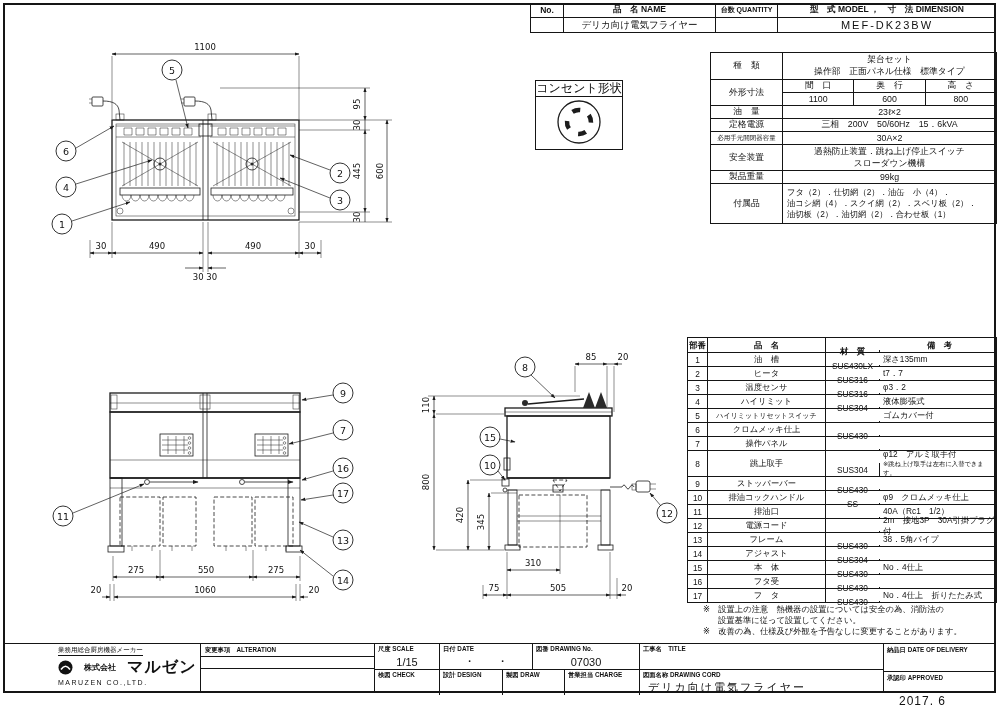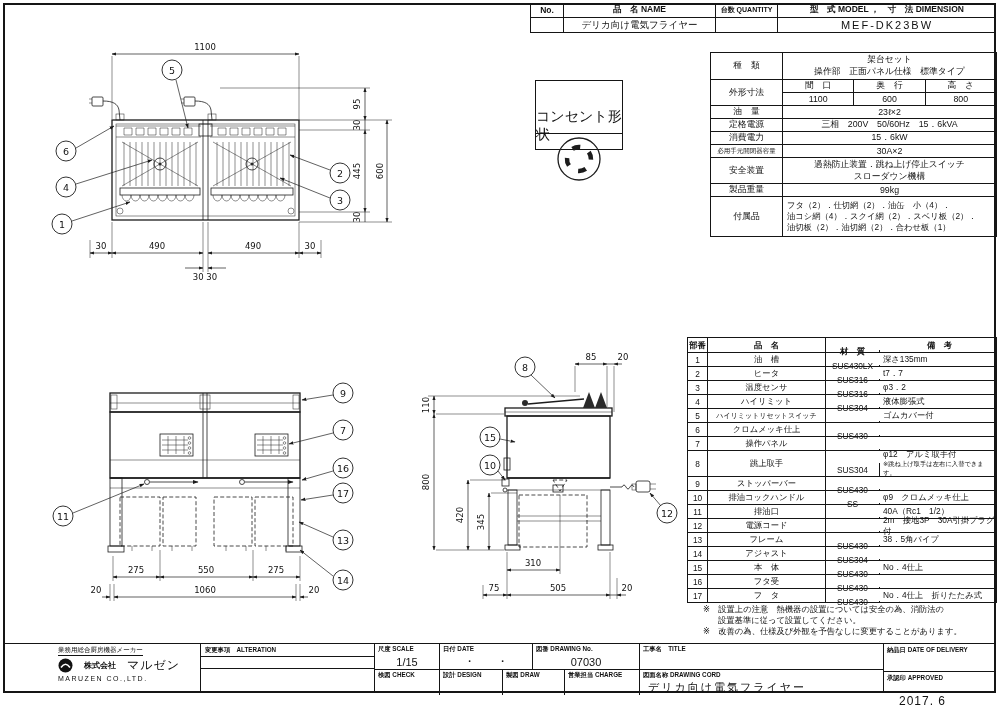--- a/index.html
+++ b/index.html
@@ -28,21 +28,21 @@
   .sp-value{flex:1;display:flex;flex-direction:column;align-items:center;justify-content:center;text-align:center;}
   .h26{height:26px;}.h13{height:13px;}.h40{height:40px;}
   .sp-sub{display:flex;width:100%;flex:1;}
   .sp-sub>div{flex:1;display:flex;align-items:center;justify-content:center;border-left:1px solid #151515;}
   .sp-sub>div:first-child{border-left:none;}
   .sp-sub.top{border-bottom:1px solid #151515;}
   .small-lbl{font-size:6.5px;}
 
   
   .outlet{position:absolute;left:535px;top:80px;width:88px;height:70px;border:1.2px solid #151515;}
-  .outlet-label{height:16px;border-bottom:1.2px solid #151515;display:flex;align-items:center;justify-content:center;font-size:14px;margin-top:37px;}
+  .outlet-label{height:16px;border-bottom:1.2px solid #151515;display:flex;align-items:center;justify-content:center;font-size:12px;}
 
   
   .parts{position:absolute;left:687px;top:337px;width:310px;border:1.3px solid #151515;font-size:8.3px;}
   .p-row{display:flex;border-top:1px solid #151515;height:14px;align-items:stretch;}
   .p-row:first-child{border-top:none;}
   .p-row.tall{height:26px;}
   .p-no{width:20px;border-right:1px solid #151515;display:flex;align-items:center;justify-content:center;}
   .p-name{width:118px;border-right:1px solid #151515;display:flex;align-items:center;justify-content:center;text-align:center;}
   .p-mat{width:54px;border-right:1px solid #151515;display:flex;align-items:center;justify-content:center;margin-top:12px;}
   .p-note{flex:1;display:flex;flex-direction:column;justify-content:center;padding-left:3px;}
@@ -53,21 +53,21 @@
   
   .notes{position:absolute;left:703px;top:604px;font-size:8.3px;line-height:11px;width:292px;}
   .notes .ind{padding-left:15px;}
 
   
   .tblock{position:absolute;left:3px;top:643px;width:993px;height:48px;border-top:1.5px solid #151515;display:flex;font-size:6.3px;}
   .logo-cell{width:197px;padding:2px 0 0 55px;}
   .tagline{display:inline-block;font-size:6.5px;border-bottom:1px solid #111;margin-bottom:1px;}
   .logo-row{display:flex;align-items:center;gap:11px;}
   .kabu{font-size:8px;font-weight:bold;}
-  .maruzen{font-size:12px;font-weight:normal;letter-spacing:1px;}
+  .maruzen{font-size:16px;font-weight:bold;letter-spacing:1px;}
   .co-en{font-size:7px;letter-spacing:1.5px;margin-top:1px;}
   .alt-cell{width:175px;border-left:1.2px solid #151515;border-right:1.2px solid #151515;display:flex;flex-direction:column;}
   .alt-h{height:13px;padding:2px 0 0 4px;border-bottom:1px solid #151515;font-weight:bold;}
   .alt-r{height:12px;border-bottom:1px solid #151515;}
   .alt-r2{flex:1;}
   .mid{width:508px;display:flex;flex-direction:column;}
   .rowA{height:28px;display:flex;border-bottom:1px solid #151515;}
   .rowB{flex:1;display:flex;}
   .tcell{border-right:1px solid #151515;display:flex;flex-direction:column;}
   .tcell .lbl{font-weight:bold;padding:1px 0 0 3px;white-space:nowrap;}
@@ -136,24 +136,20 @@
         </div>
       </div>
     </div>
     <div class="sp-row h13">
       <div class="sp-label">油　量</div>
       <div class="sp-value">23ℓ×2</div>
     </div>
     <div class="sp-row h13">
       <div class="sp-label">定格電源</div>
       <div class="sp-value">三相　200V　50/60Hz　15．6kVA</div>
-    </div>
-    <div class="sp-row h13">
-      <div class="sp-label">消費電力</div>
-      <div class="sp-value">15．6kW</div>
     </div>
     <div class="sp-row h13">
       <div class="sp-label small-lbl">必用手元開閉器容量</div>
       <div class="sp-value">30A×2</div>
     </div>
     <div class="sp-row h26">
       <div class="sp-label">安全装置</div>
       <div class="sp-value">
         <div>過熱防止装置．跳ね上げ停止スイッチ</div>
         <div>スローダウン機構</div>

